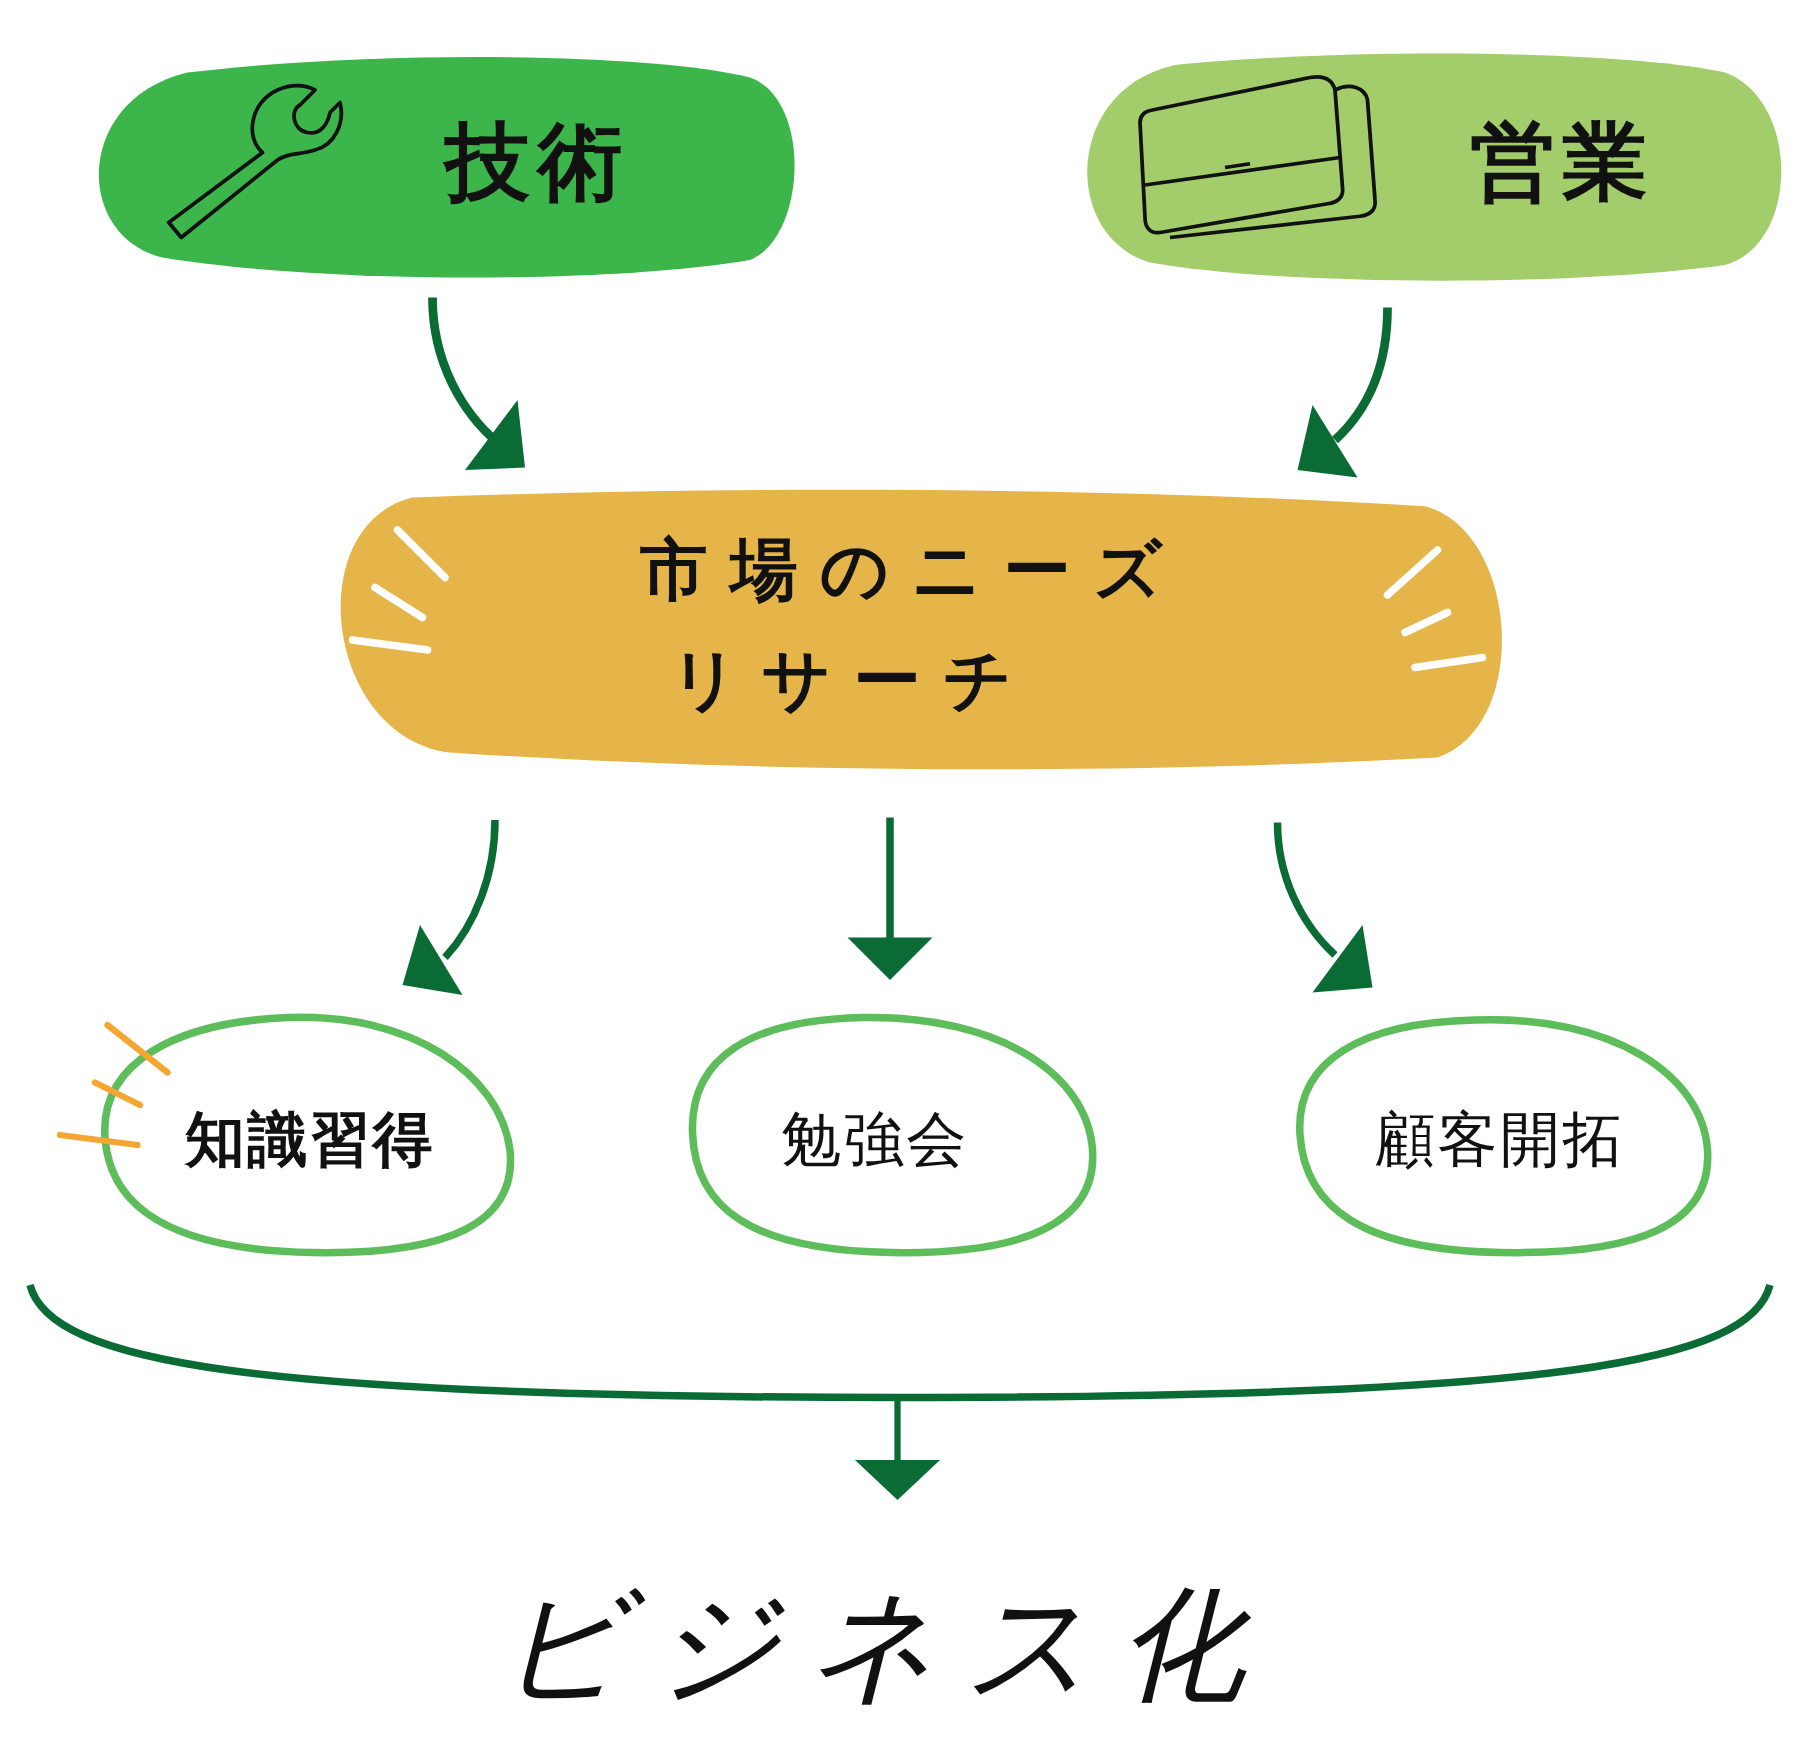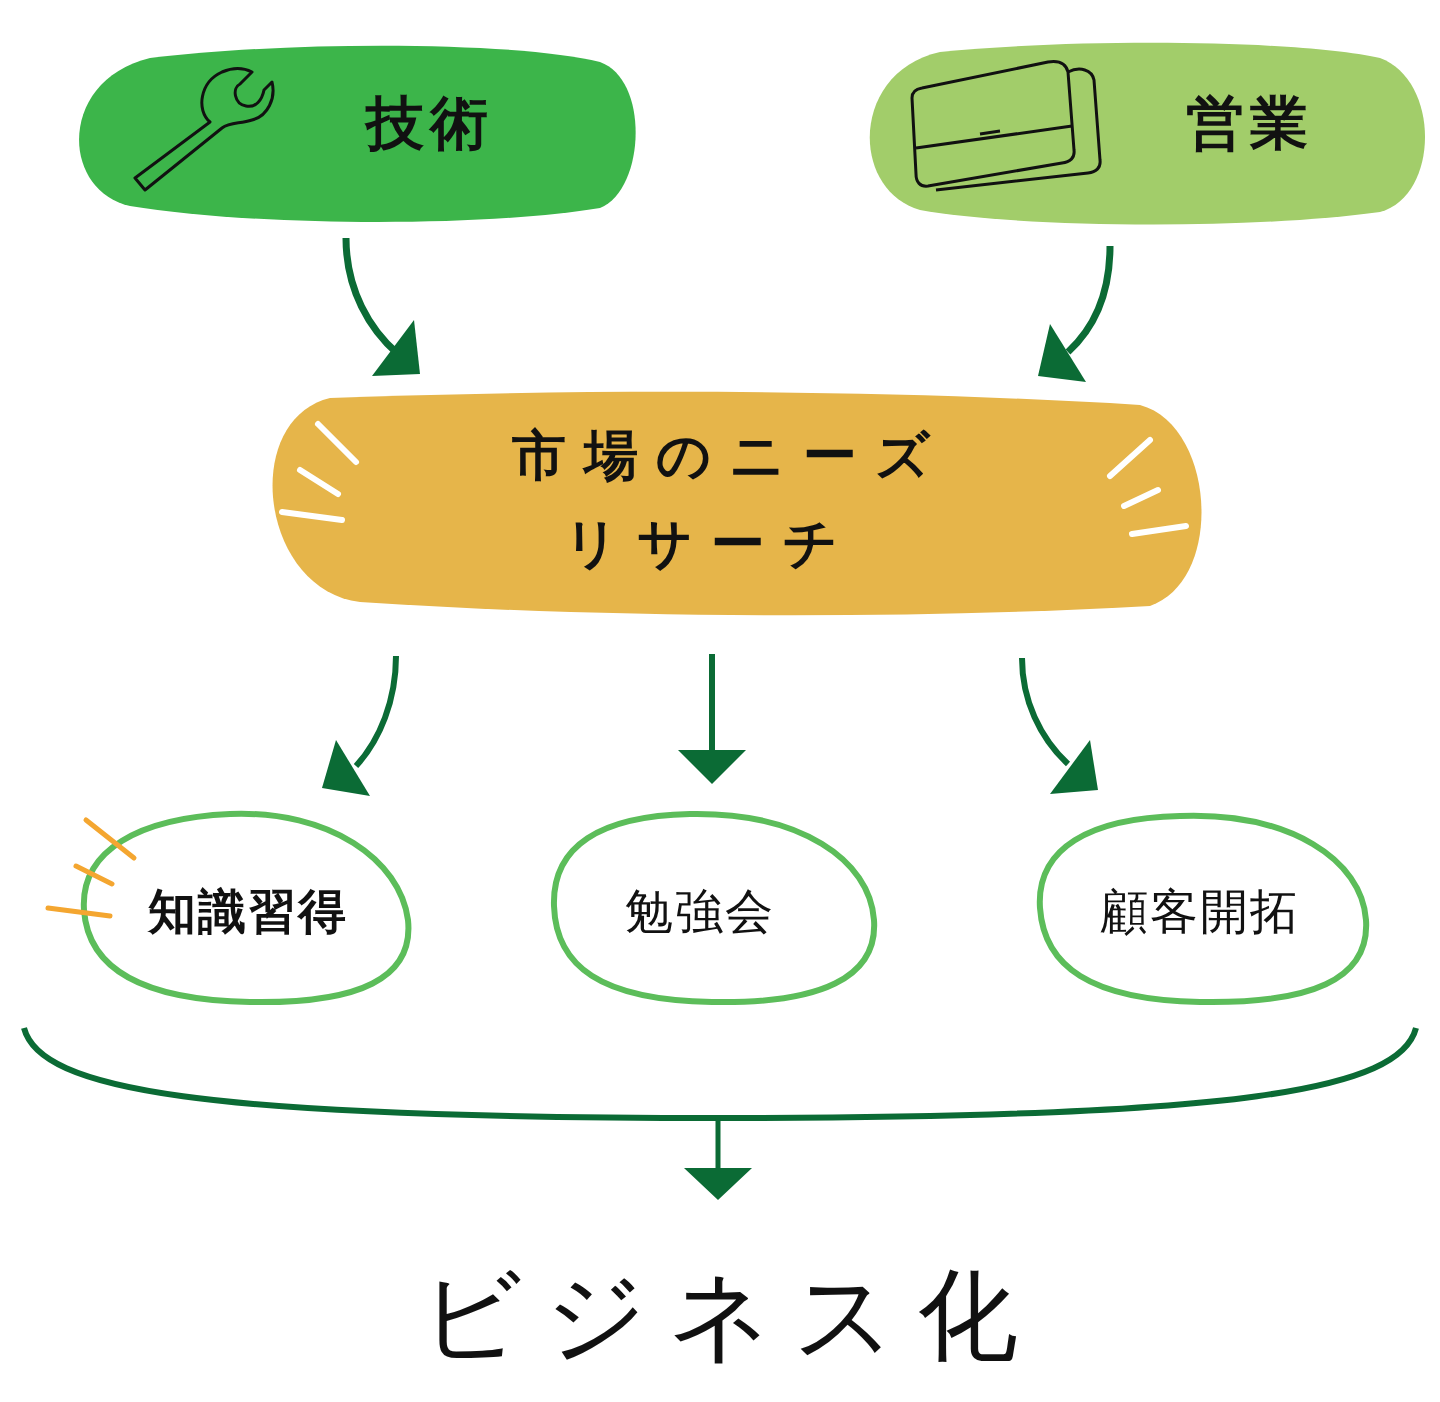--- a/index.html
+++ b/index.html
@@ -1,21 +1,21 @@
 <!DOCTYPE html>
 <html><head>
 <meta charset="utf-8">
 <style>
   html, body { margin: 0; padding: 0; background: #ffffff; }
   body { width: 1440px; height: 1402px; position: relative; overflow: hidden;
          font-family: "DejaVu Sans", sans-serif; }
   svg.diagram { position: absolute; left: 0; top: 0; }
   .label { position: absolute; color: #111; text-align: center; white-space: nowrap;
            font-family: "DejaVu Sans", sans-serif; }
-  .top-label { font-size: 58px; font-weight: bold; letter-spacing: 6px; }
+  .top-label { font-size: 68px; font-weight: bold; letter-spacing: 6px; }
   .center-label { font-size: 54px; font-weight: bold; line-height: 88px; letter-spacing: 18px; }
   .sub-label { font-size: 48px; letter-spacing: 2px; }
   .final-label { font-size: 100px; letter-spacing: 22px; }
 </style>
 </head>
 <body>
 
 <svg class="diagram" width="1440" height="1402" viewBox="0 0 1440 1402">
 
   <path class="fill-tech" d="M150,58 C300,40 520,42 600,62 C650,80 645,190 600,208 C480,228 250,226 130,206 C60,190 58,80 150,58 Z" fill="#3cb54a"></path>
@@ -74,19 +74,19 @@
 
   <path fill="none" stroke="#0b6b35" stroke-width="6" d="M24,1028 C40,1090 200,1118 720,1118 C1240,1118 1400,1090 1416,1028"></path>
   <line x1="718" y1="1118" x2="718" y2="1168" stroke="#0b6b35" stroke-width="5"></line>
   <polygon fill="#0b6b35" points="684,1168 752,1168 718,1200"></polygon>
 </svg>
 
 <div class="label top-label" style="left:300px; top:85px; width:260px;">技術</div>
 <div class="label top-label" style="left:1140px; top:85px; width:220px;">営業</div>
 
 <div class="label center-label" style="left:380px; top:412px; width:700px;">市場のニーズ</div>
-<div class="label center-label" style="left:460px; top:500px; width:500px;">リサーチ</div>
+<div class="label center-label" style="left:432px; top:500px; width:500px;">リサーチ</div>
 
 <div class="label sub-label" style="left:118px; top:880px; width:260px;font-weight:bold;">知識習得</div>
 <div class="label sub-label" style="left:580px; top:880px; width:240px;">勉強会</div>
 <div class="label sub-label" style="left:1070px; top:880px; width:260px;">顧客開拓</div>
 
-<div class="label final-label" style="left:380px; top:1250px; width:700px;">ビジネス化</div>
+<div class="label final-label" style="left:358px; top:1250px; width:700px;font-style:italic;">ビジネス化</div>
 
 </body></html>

